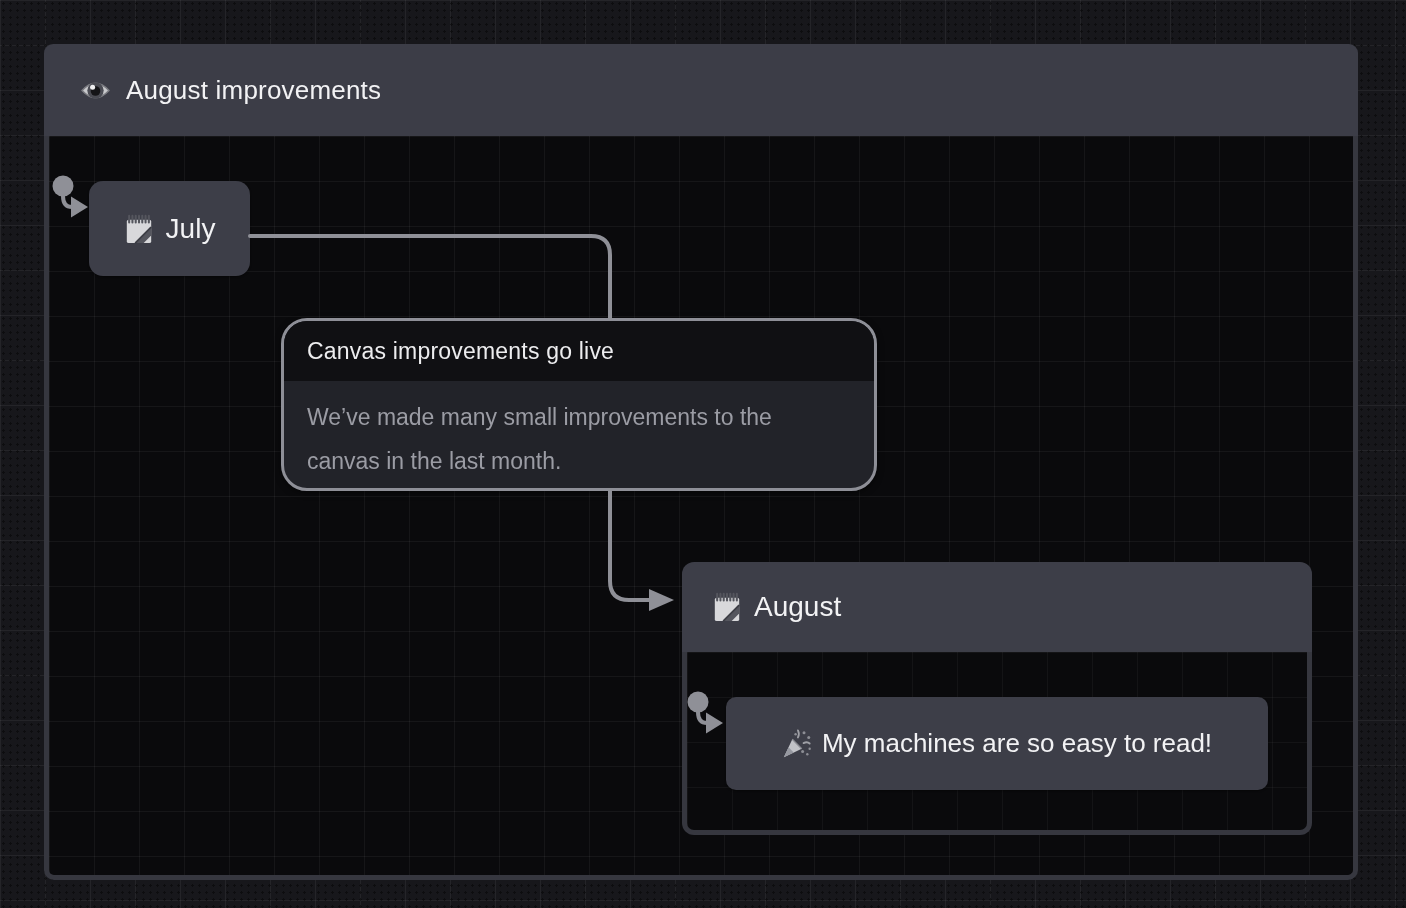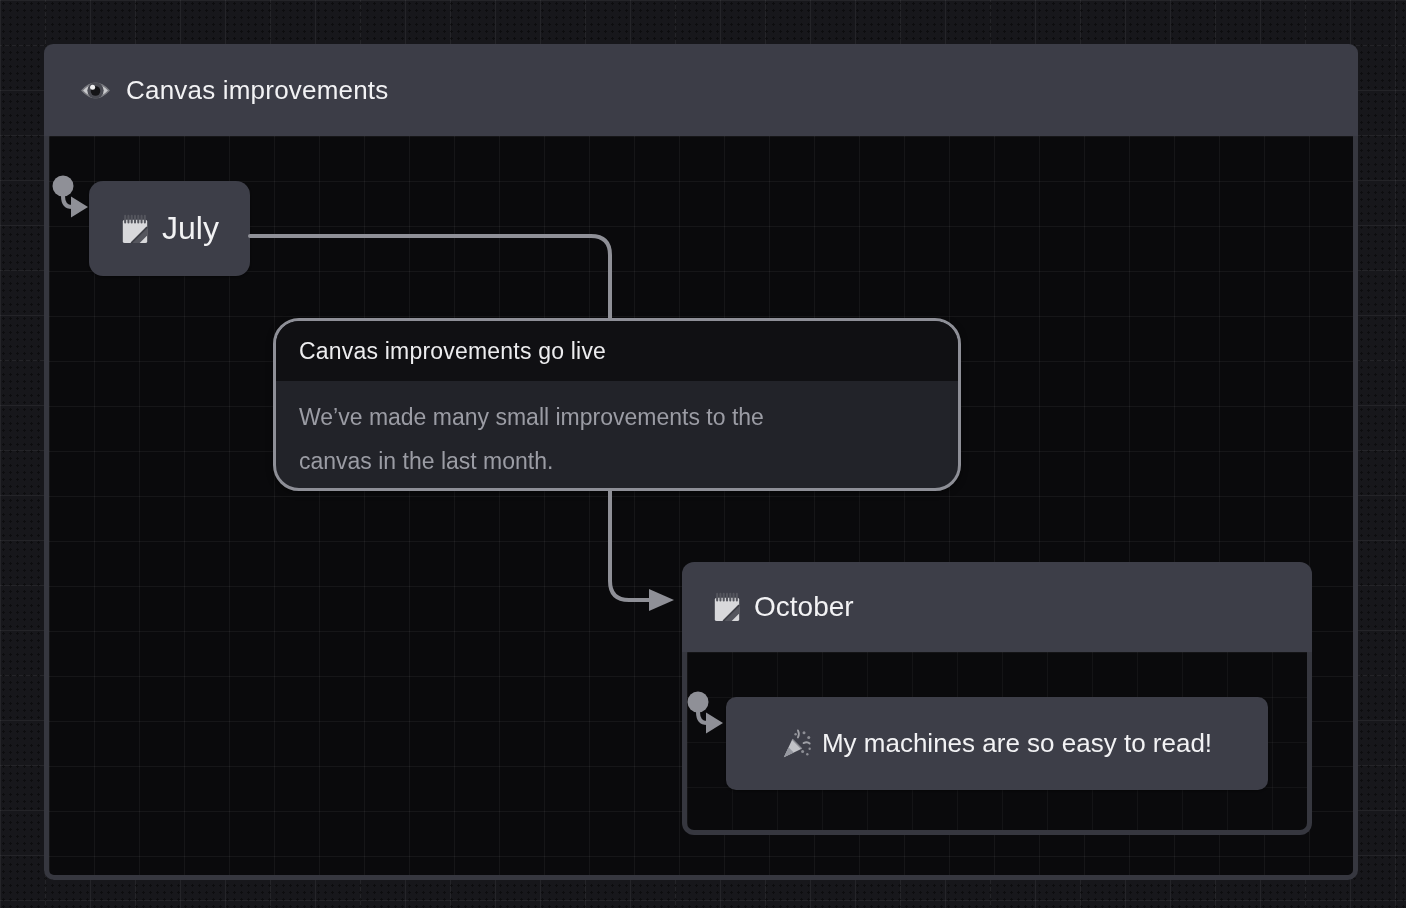--- a/index.html
+++ b/index.html
@@ -30,42 +30,42 @@
       linear-gradient(rgba(255,255,255,0.05) 1px, transparent 1px),
       linear-gradient(90deg, rgba(255,255,255,0.05) 1px, transparent 1px);
     background-size:45px 45px;
   }
   
   .state-node{
     position:absolute;background:#3d3e48;color:#f2f2f4;font-weight:500;
     display:flex;align-items:center;justify-content:center;z-index:6;
     box-shadow:0 1px 2px rgba(0,0,0,.4);
   }
-  .node-july{left:89px;top:181px;width:161px;height:95px;border-radius:14px;gap:12px;font-size:32px;}
+  .node-july{left:89px;top:181px;width:161px;height:95px;border-radius:14px;gap:12px;font-size:28px;}
   .node-machines{left:726px;top:697px;width:542px;height:93px;border-radius:10px;gap:10px;font-size:26px;text-align:center;}
   
   .august{
     position:absolute;left:682px;top:562px;width:630px;height:273px;z-index:5;
   }
   .august-header{
     height:90px;background:#3d3e48;border-radius:12px 12px 0 0;
     display:flex;align-items:center;padding-left:30px;gap:12px;
     color:#f2f2f4;font-size:28px;font-weight:500;
   }
   .august-body{
     height:183px;background-color:#0a0a0c;
     border:5px solid #36373f;border-top:none;border-radius:0 0 12px 12px;
     background-image:
       linear-gradient(rgba(255,255,255,0.04) 1px, transparent 1px),
       linear-gradient(90deg, rgba(255,255,255,0.04) 1px, transparent 1px);
     background-size:45px 45px;
   }
   
   .event-node{
-    position:absolute;left:273px;top:318px;width:688px;height:173px;z-index:6;
+    position:absolute;left:281px;top:318px;width:596px;height:173px;z-index:6;
     border:3px solid #8e8f97;border-radius:26px;background:#222329;overflow:hidden;
     box-shadow:0 2px 6px rgba(0,0,0,.5);
   }
   .event-header{
     height:60px;background:#101013;display:flex;align-items:center;padding-left:23px;
   }
   .event-title{font-size:23px;color:#ededef;font-weight:500;letter-spacing:.2px;}
   .event-desc{
     padding:14px 23px 0 23px;font-size:23px;line-height:44px;color:#9b9ca4;max-width:568px;
   }
@@ -81,21 +81,21 @@
   <div class="machine">
     <div class="machine-header">
       <span class="icon">
         <svg viewBox="0 0 32 26" width="31" height="25">
           <path d="M2 13 Q 16 -2 30 13 Q 16 28 2 13 Z" fill="#c9cacd" stroke="#7b7c82" stroke-width="1.5"></path>
           <circle cx="16" cy="13" r="8.5" fill="#4a4b53"></circle>
           <circle cx="16" cy="13.5" r="5" fill="#141417"></circle>
           <circle cx="13" cy="9.5" r="2.6" fill="#eeeef0"></circle>
         </svg>
       </span>
-      <span class="machine-title">Canvas improvements</span>
+      <span class="machine-title">August improvements</span>
     </div>
     <div class="machine-body"></div>
   </div>
 
   <div class="august">
     <div class="august-header">
       <span class="icon">
         <svg viewBox="0 0 32 34" width="30" height="32">
           <rect x="3" y="7" width="26" height="25" rx="2" fill="#d8d8db"></rect>
           <g stroke="#55565e" stroke-width="2.2" stroke-linecap="round">
@@ -104,21 +104,21 @@
             <line x1="12.5" y1="3" x2="12.5" y2="10"></line>
               <line x1="16" y1="3" x2="16" y2="10"></line>
             <line x1="19.5" y1="3" x2="19.5" y2="10"></line>
               <line x1="23" y1="3" x2="23" y2="10"></line>
             <line x1="26.5" y1="3" x2="26.5" y2="10"></line>
           </g>
           <polygon points="13,32 29,16 29,24 21,32" fill="#55565e"></polygon>
           <line x1="12" y1="32" x2="29" y2="15" stroke="#3a3b42" stroke-width="2"></line>
         </svg>
       </span>
-      <span>October</span>
+      <span>August</span>
     </div>
     <div class="august-body"></div>
   </div>
 
   <div class="state-node node-july">
     <span class="icon">
       <svg viewBox="0 0 32 34" width="30" height="32">
         <rect x="3" y="7" width="26" height="25" rx="2" fill="#d8d8db"></rect>
         <g stroke="#55565e" stroke-width="2.2" stroke-linecap="round">
           <line x1="5.5" y1="3" x2="5.5" y2="10"></line>

